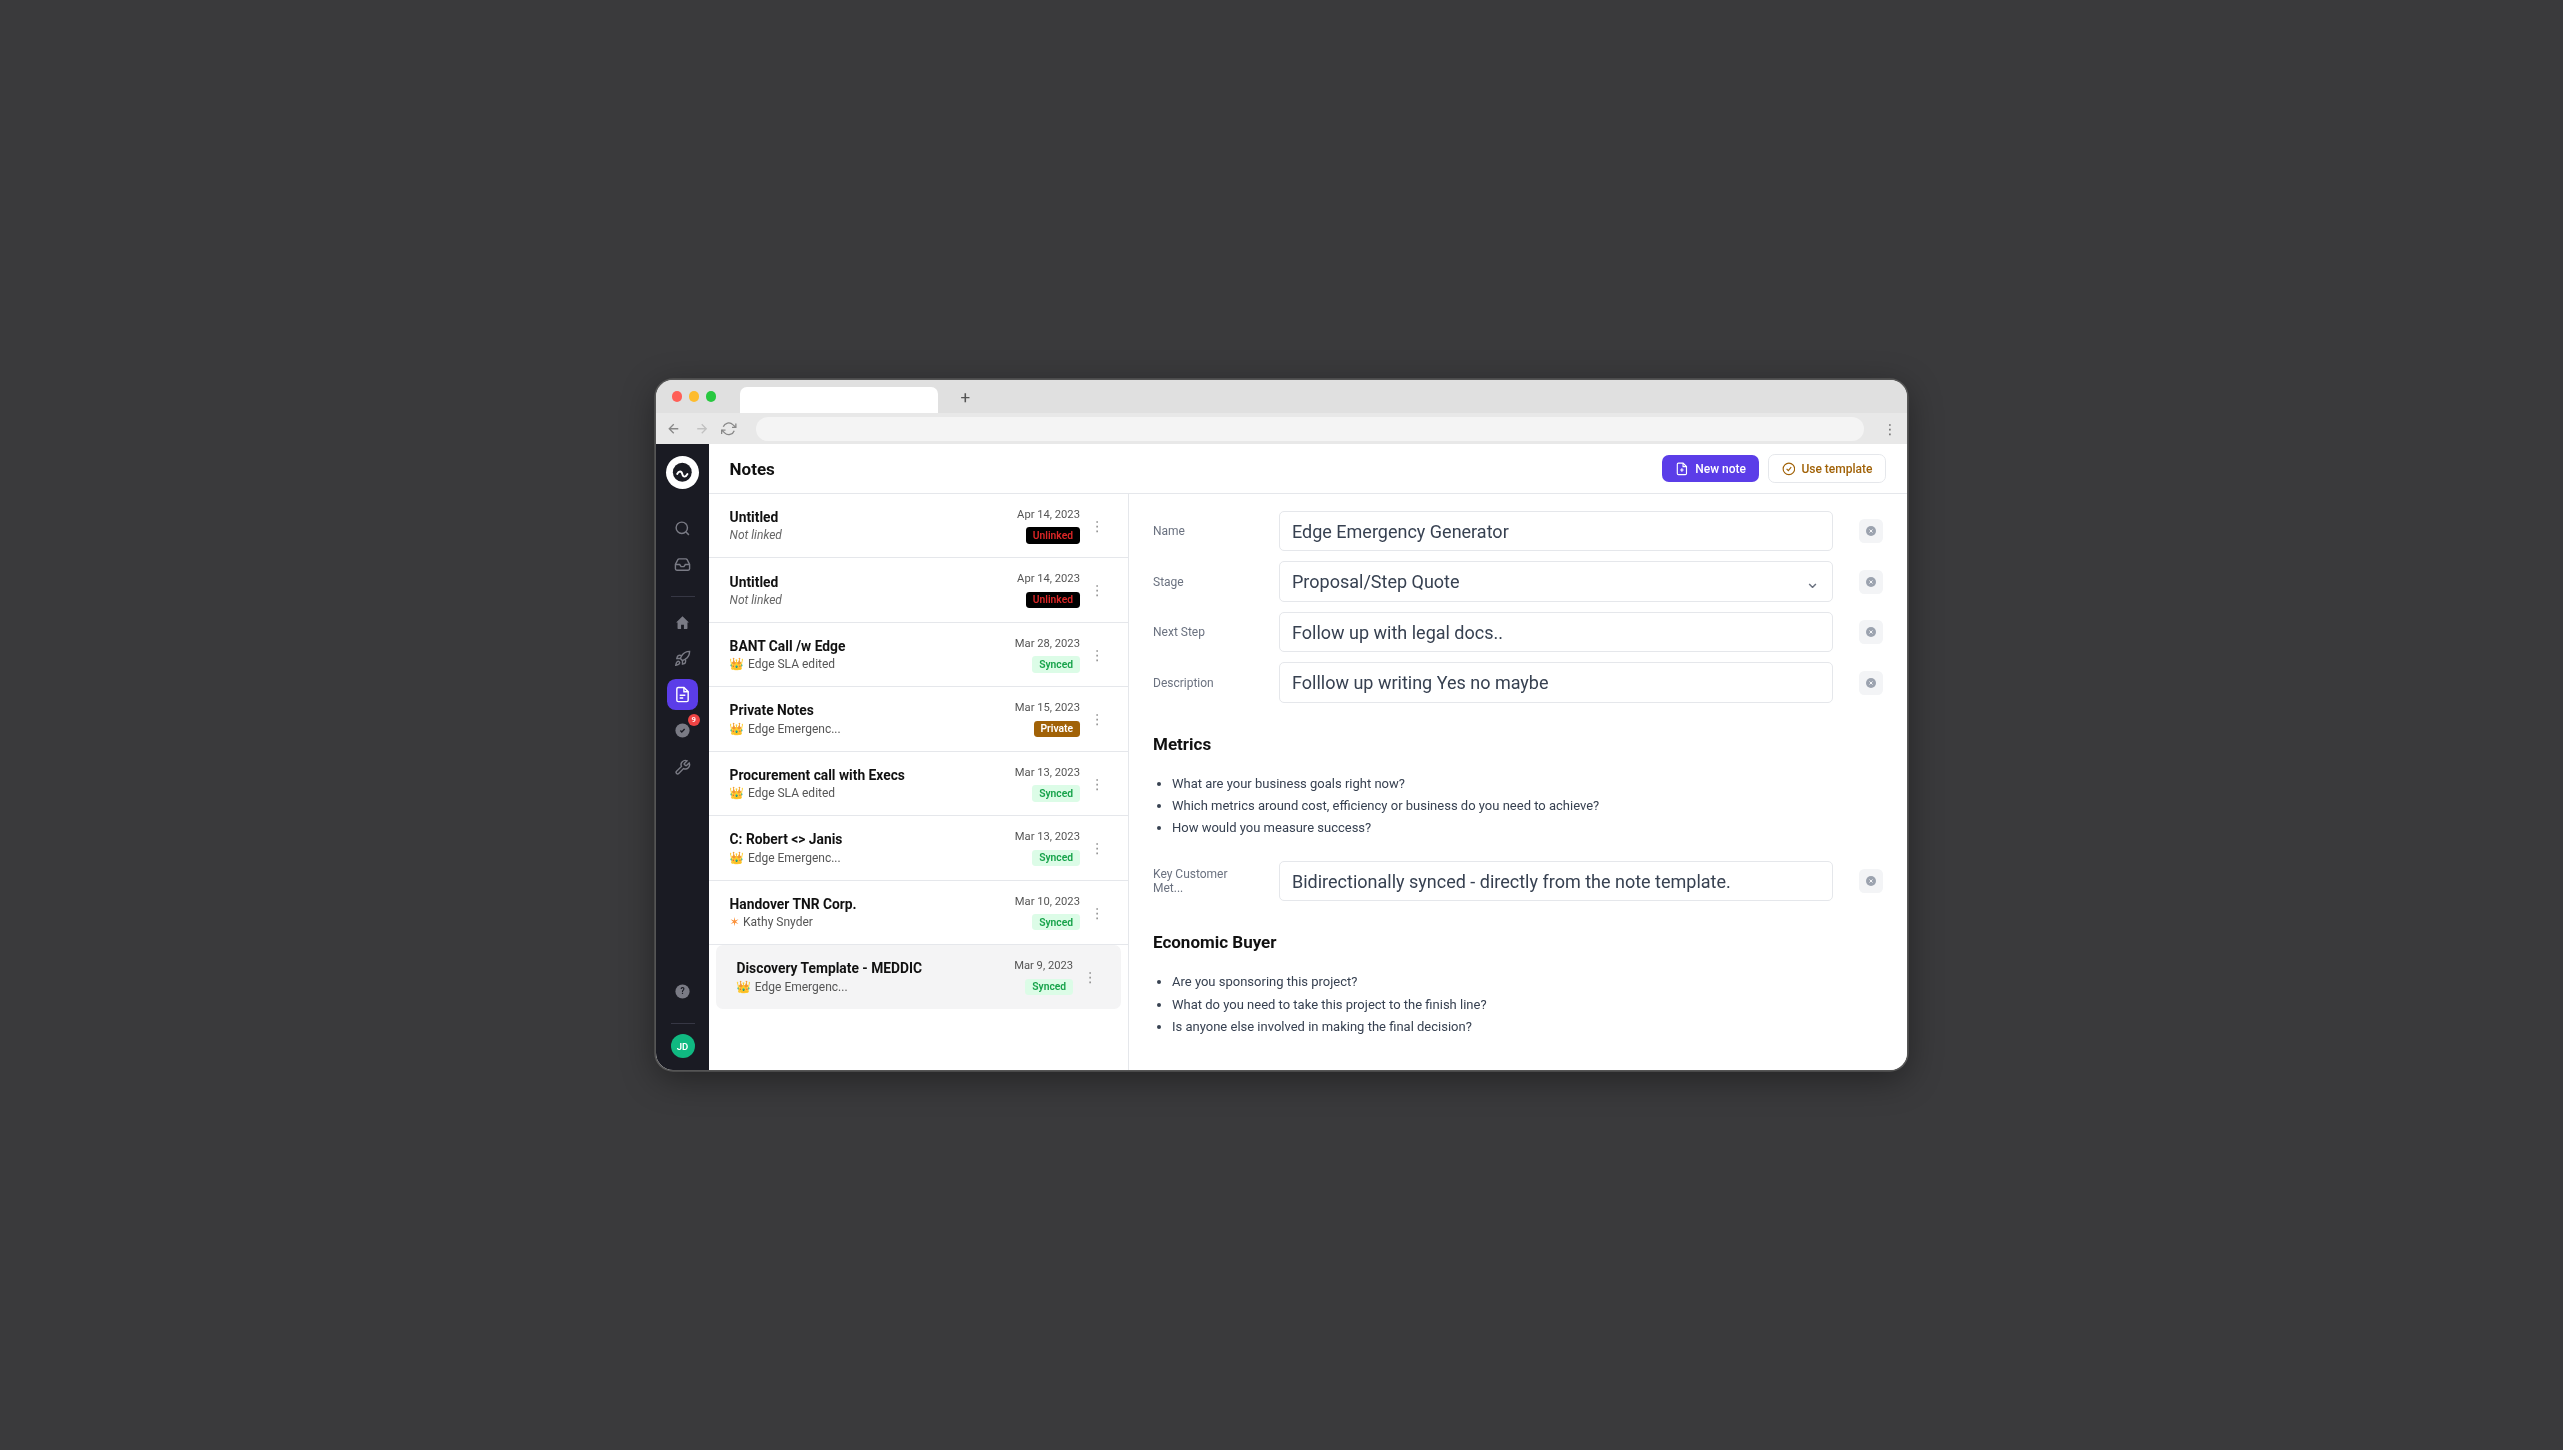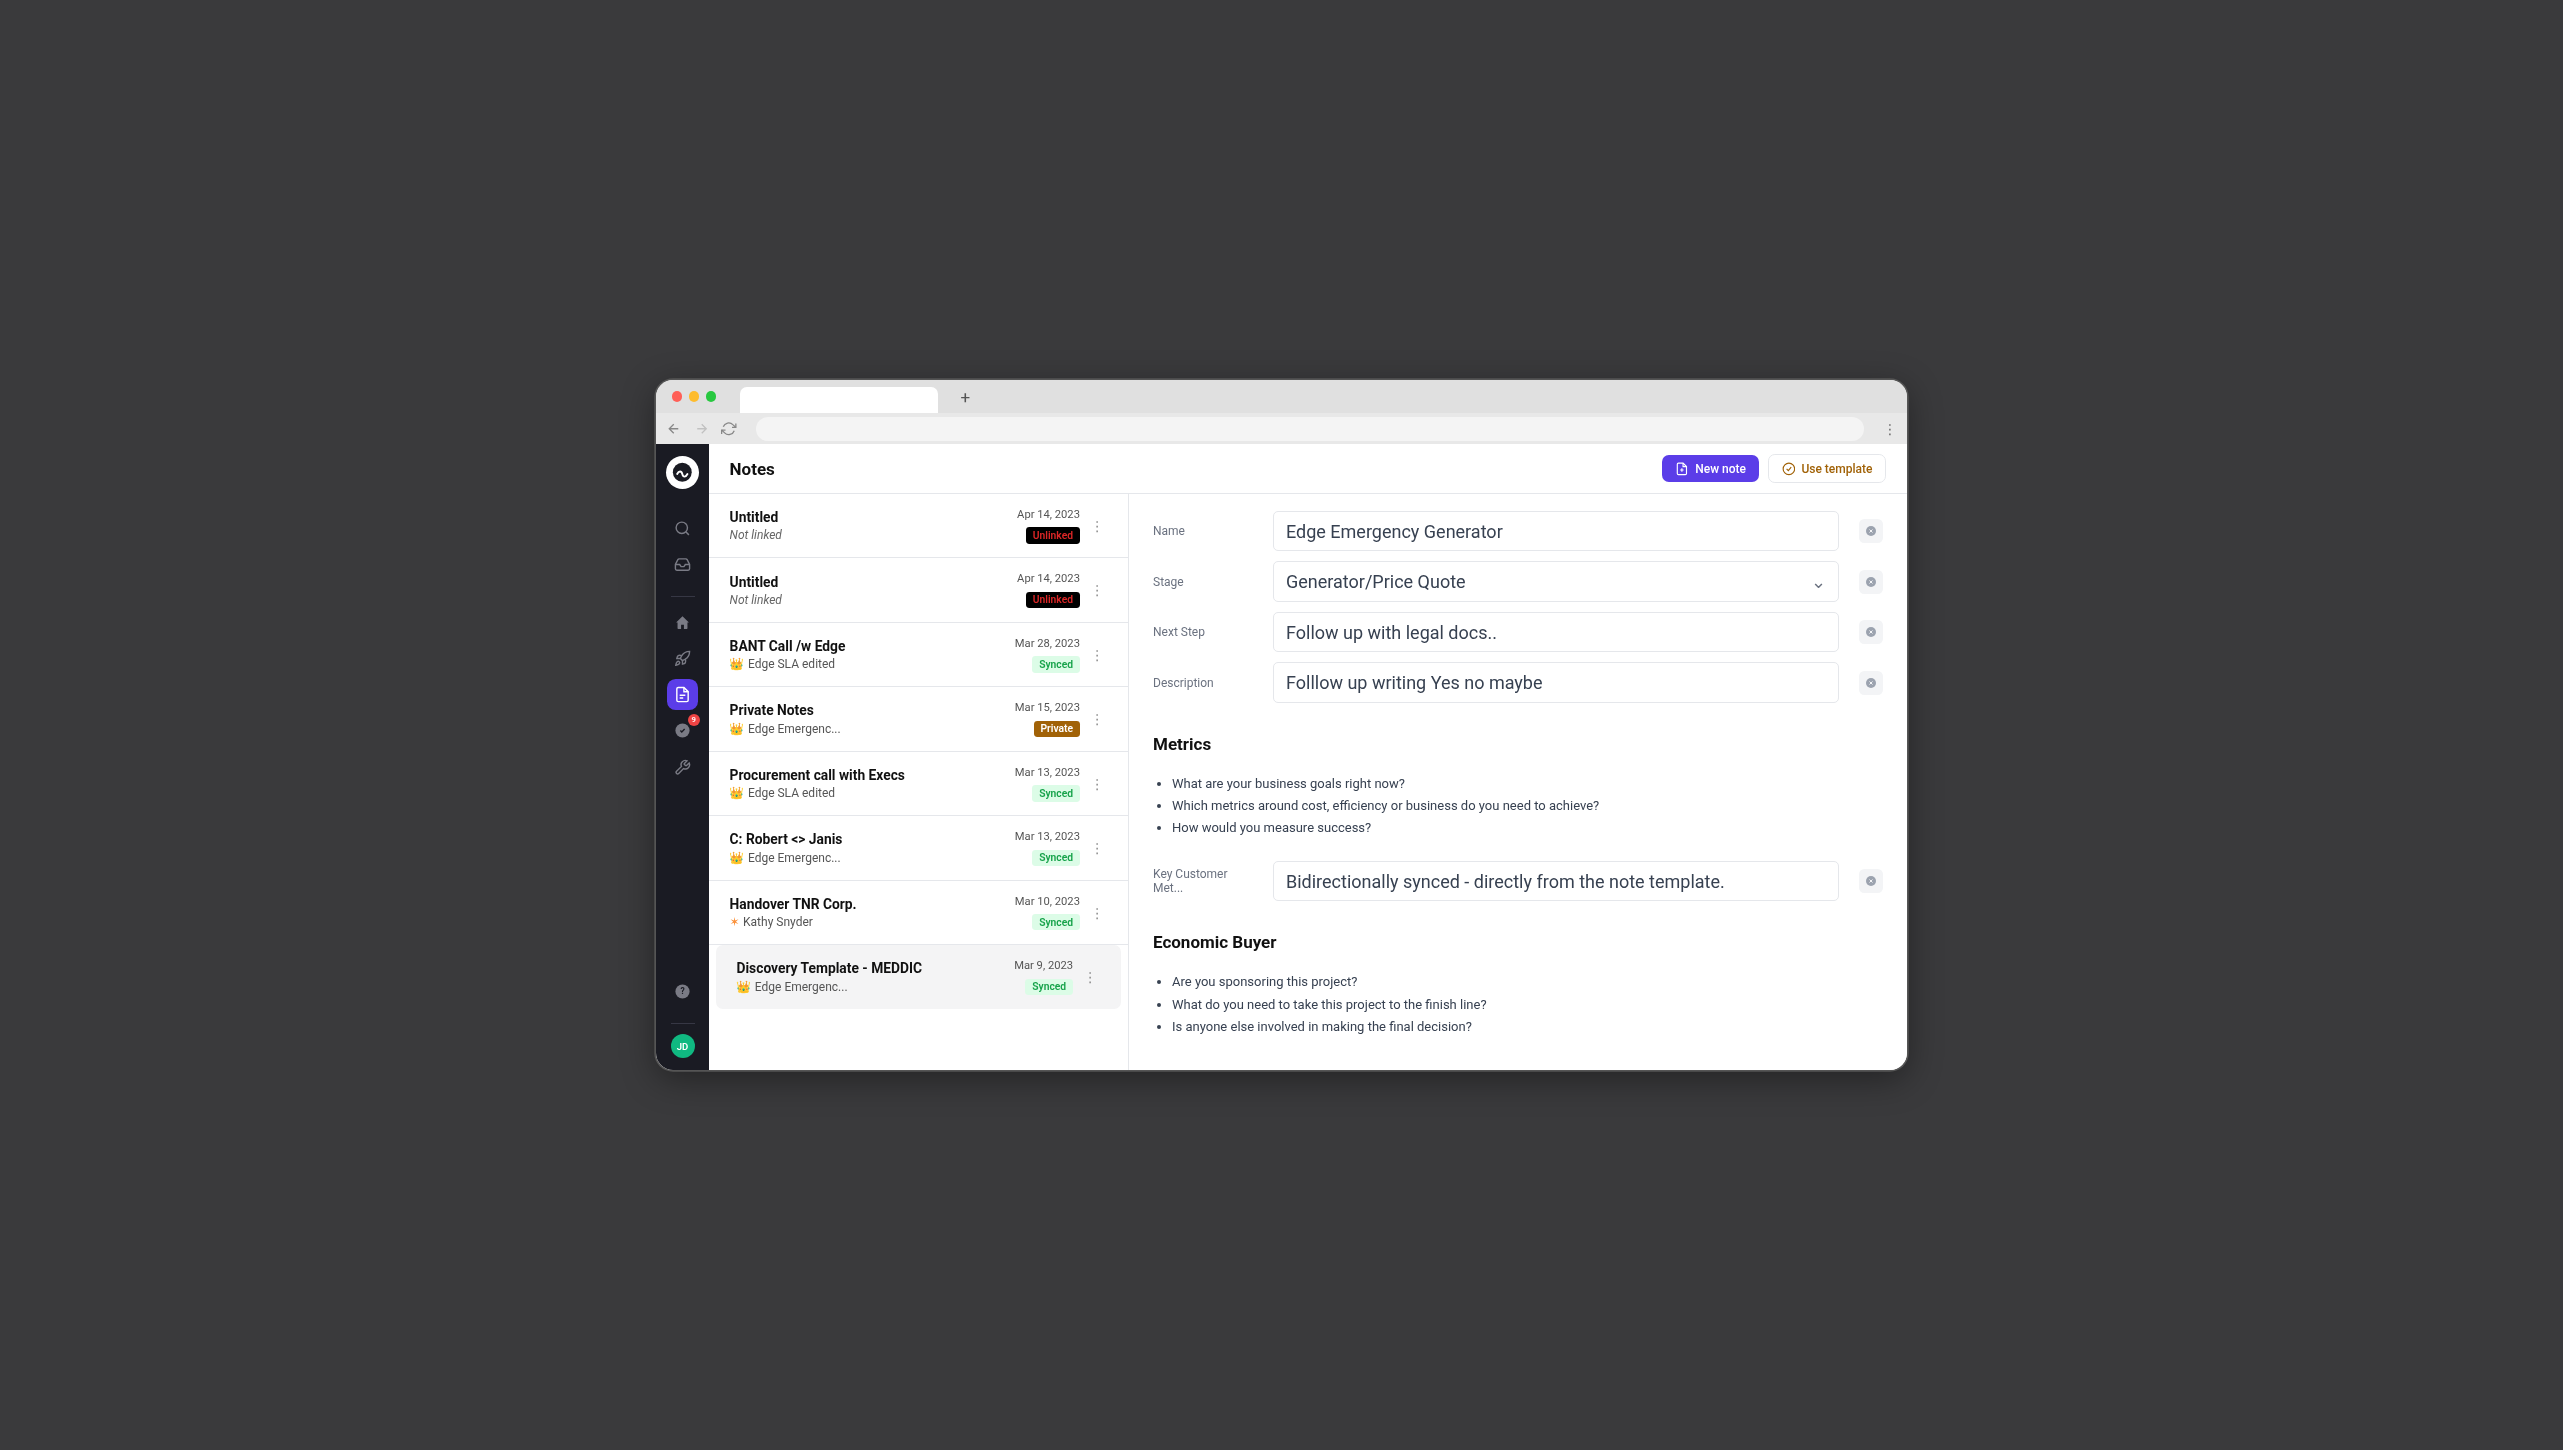--- a/index.html
+++ b/index.html
@@ -46,21 +46,21 @@
 .star{color:#fb923c}
 .note-meta{text-align:right;margin-right:6.9px}
 .note-date{font-size:11.2px;color:#555;margin-bottom:5.2px;white-space:nowrap}
 .pill{display:inline-block;font-size:10.3px;padding:1.7px 6.9px;border-radius:3.4px;font-weight:600}
 .p-unlinked{background:#000000;color:#dc2626}
 .p-synced{background:#dcfce7;color:#16a34a}
 .p-private{background:#a16207;color:#fff}
 .kebab{color:#888;cursor:pointer;padding:3.4px}
 .detail{flex:1;overflow-y:auto;padding:17px 24px}
 .section-h{font-size:17px;font-weight:700;color:#111;margin-bottom:19px}
-.field-row{display:flex;align-items:center;margin-bottom:10.3px;gap:20px}
+.field-row{display:flex;align-items:center;margin-bottom:10.3px;gap:26px}
 .field-label{width:100px;font-size:12px;color:#6b7280;flex-shrink:0}
 .field-input{flex:1;border:0.9px solid #e5e7eb;border-radius:5px;padding:8.6px 12px;font-size:18px;color:#374151;display:flex;align-items:center}
 .field-input.select{justify-content:space-between}
 .remove-btn{width:24px;height:24px;background:#f3f4f6;border-radius:5.2px;display:flex;align-items:center;justify-content:center;color:#9ca3af;cursor:pointer;flex-shrink:0}
 .remove-btn svg{width:12px;height:12px}
 .section{margin-top:31px}
 .bullets{list-style:disc;padding-left:19px;margin-top:5.2px}
 .bullets li{font-size:13px;color:#374151;line-height:1.7}
 .field-group{margin-top:22.3px}
 </style>
@@ -254,21 +254,21 @@
                 <div class="remove-btn">
                   <svg viewBox="0 0 24 24" fill="currentColor">
                     <circle cx="12" cy="12" r="10"></circle>
                     <path d="M15 9l-6 6M9 9l6 6" stroke="#f3f4f6" stroke-width="2"></path>
                   </svg>
                 </div>
               </div>
               <div class="field-row">
                 <div class="field-label">Stage</div>
                 <div class="field-input select">
-                  <span>Generator/Price Quote</span>
+                  <span>Proposal/Step Quote</span>
                   <span style="color:#6b7280">⌄</span>
                 </div>
                 <div class="remove-btn">
                   <svg viewBox="0 0 24 24" fill="currentColor">
                     <circle cx="12" cy="12" r="10"></circle>
                     <path d="M15 9l-6 6M9 9l6 6" stroke="#f3f4f6" stroke-width="2"></path>
                   </svg>
                 </div>
               </div>
               <div class="field-row">

